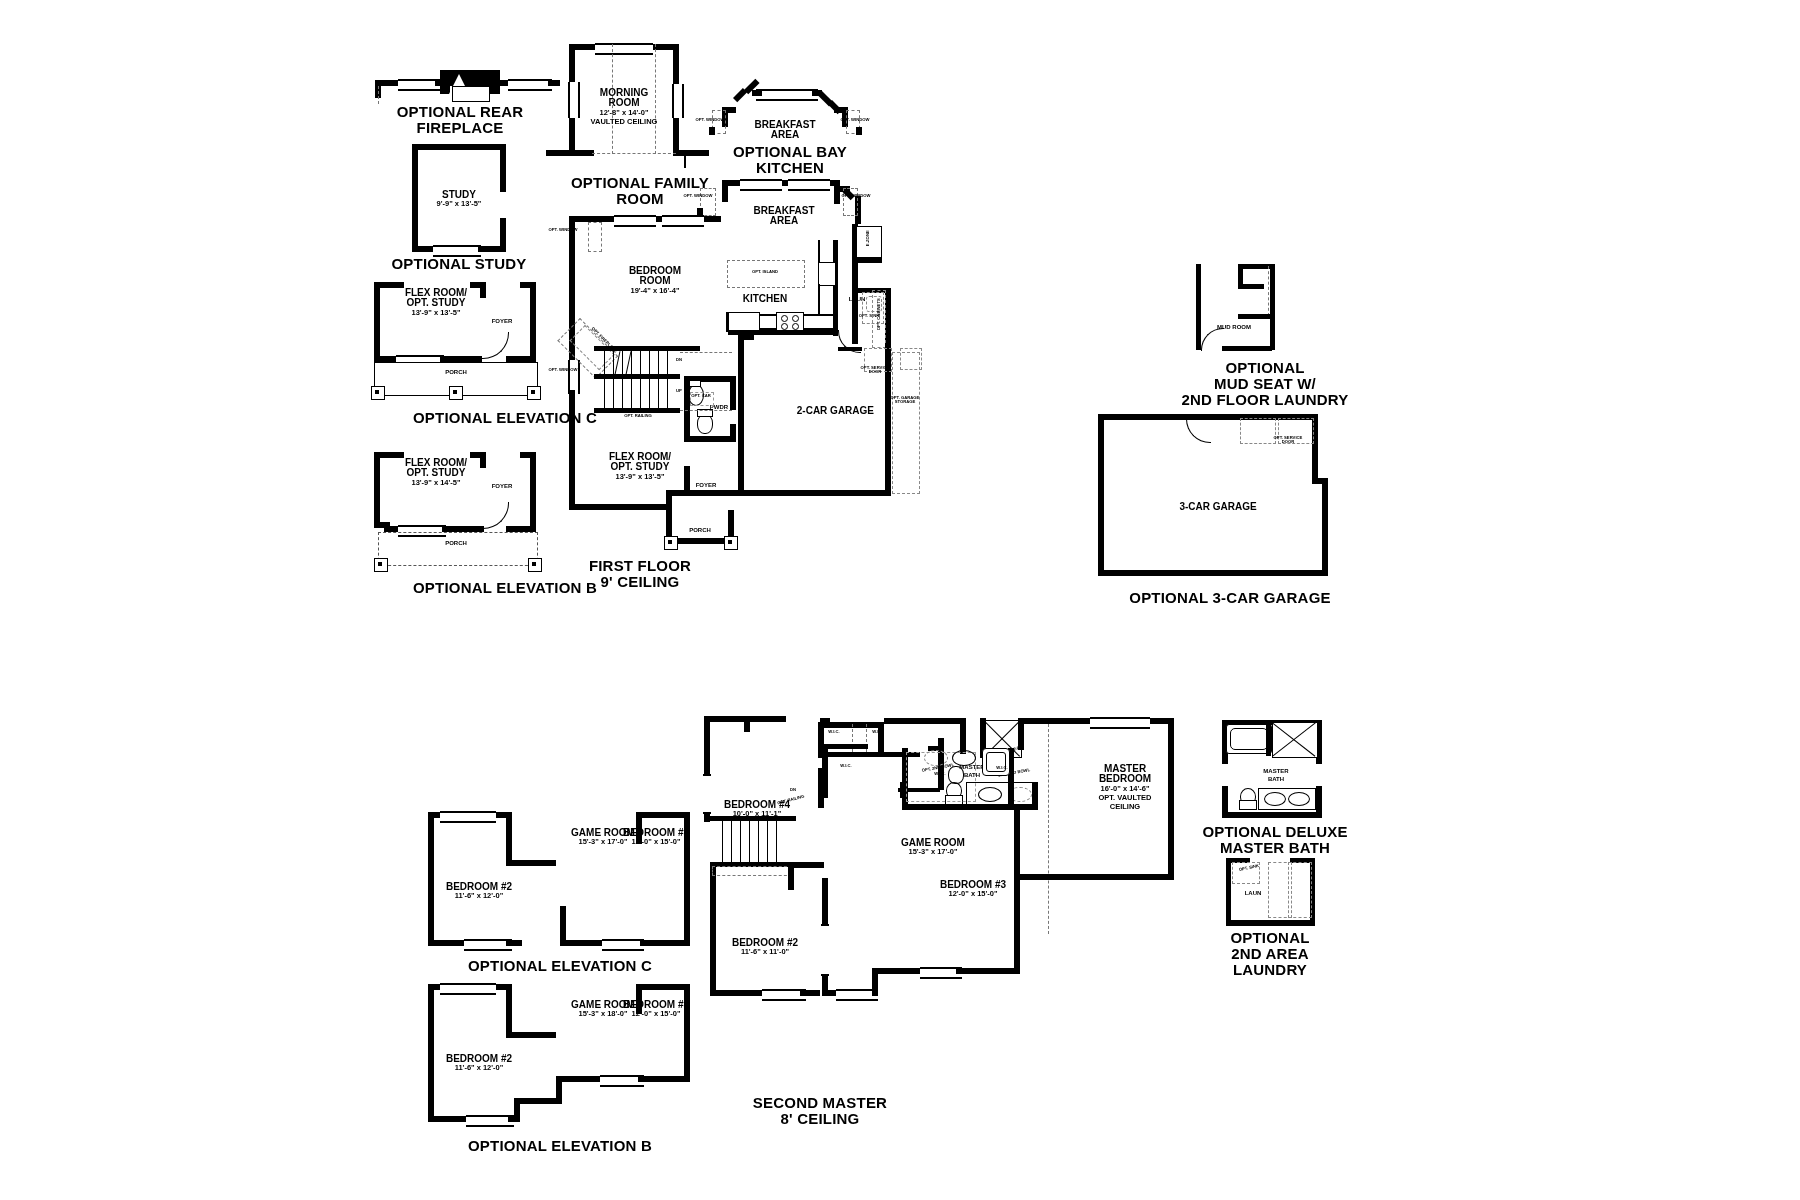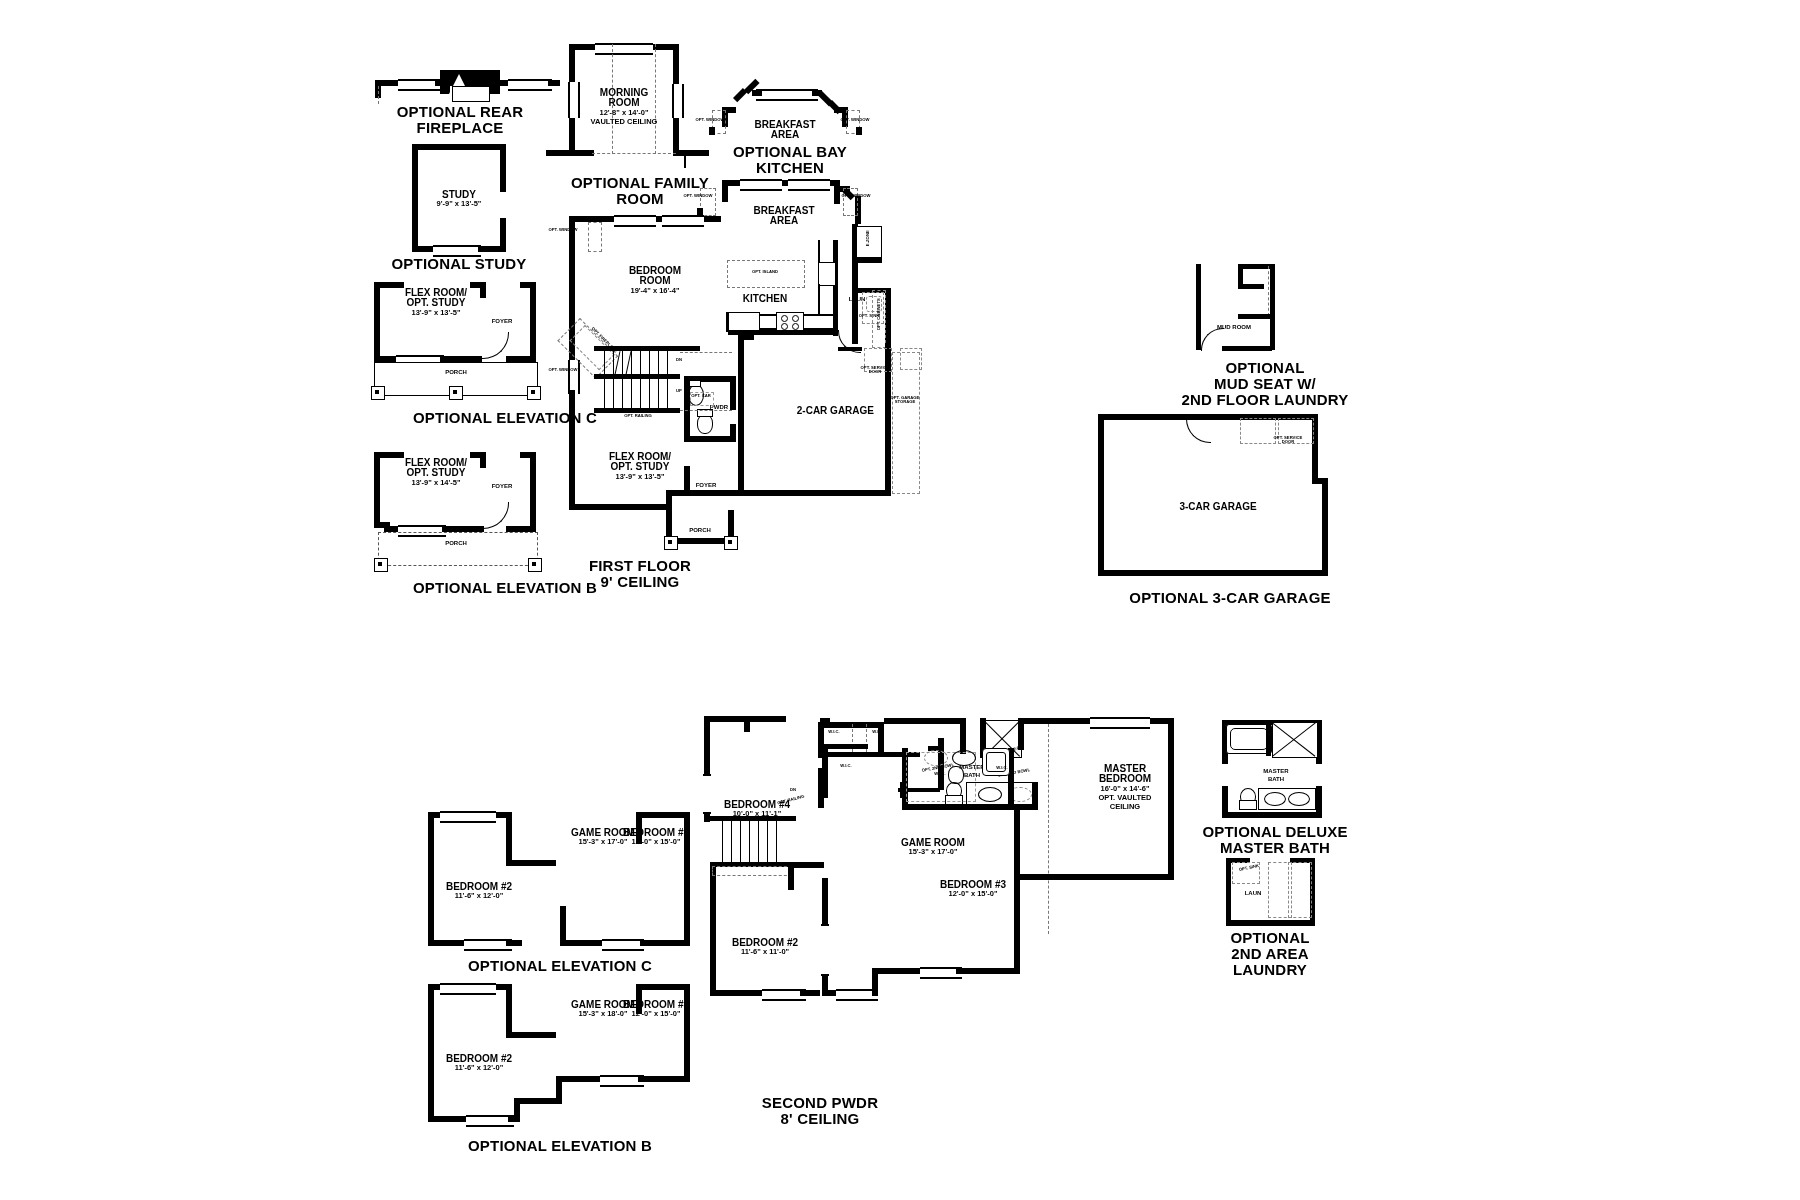--- a/index.html
+++ b/index.html
@@ -461,21 +461,21 @@
   <div class="w" style="left:828px;top:990px;width:46px;height:6px;"></div>
   <div class="win" style="left:836px;top:989px;width:42px;height:8px;"></div>
   <div class="w" style="left:872px;top:968px;width:6px;height:28px;"></div>
   <div class="w" style="left:872px;top:968px;width:52px;height:6px;"></div>
   <div class="win" style="left:920px;top:967px;width:42px;height:8px;"></div>
   <div class="w" style="left:956px;top:968px;width:62px;height:6px;"></div>
   <div class="w" style="left:1014px;top:880px;width:6px;height:94px;"></div>
   <div class="lbl room" data-name="sf-bedroom3-label" style="left:920px;top:880px;width:106px;">BEDROOM #3</div>
   <div class="lbl dim" data-name="sf-bedroom3-dim" style="left:920px;top:890px;width:106px;">12'-0" x 15'-0"</div>
 
-  <div class="lbl big" data-name="second-floor-caption-1" style="left:720px;top:945px;width:210px;">SECOND PWDR</div>
+  <div class="lbl big" data-name="second-floor-caption-1" style="left:720px;top:945px;width:210px;">SECOND MASTER</div>
   <div class="lbl big" data-name="second-floor-caption-2" style="left:720px;top:961px;width:210px;">8' CEILING</div>
 </div>
 
 <style>
   [data-name="second-floor-caption-1"]{top:1095px !important;left:710px !important;width:220px !important;}
   [data-name="second-floor-caption-2"]{top:1111px !important;left:710px !important;width:220px !important;}
 </style>
 
 <div data-name="optional-elevation-c-second-plan">
   <div class="w" style="left:428px;top:812px;width:6px;height:134px;"></div>

